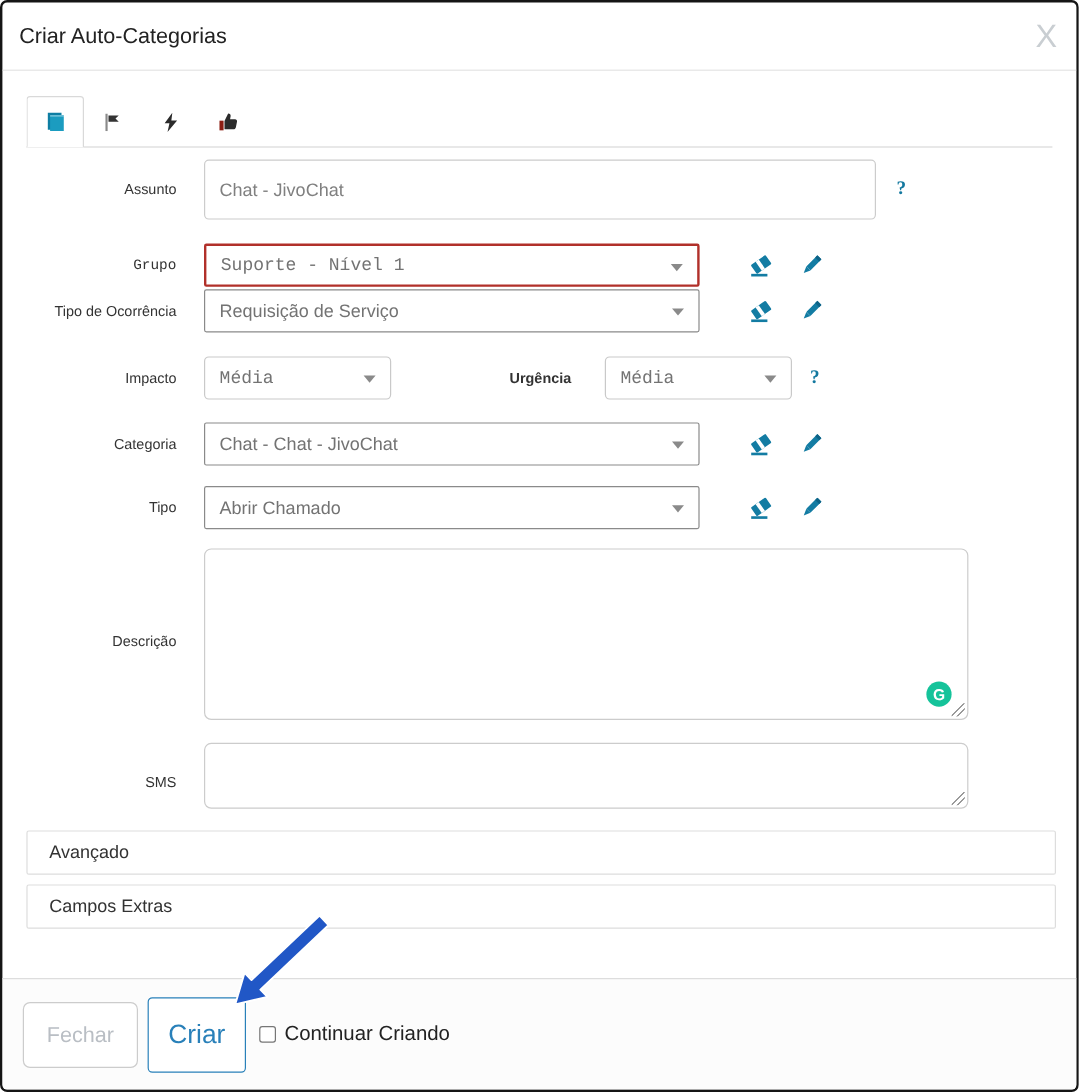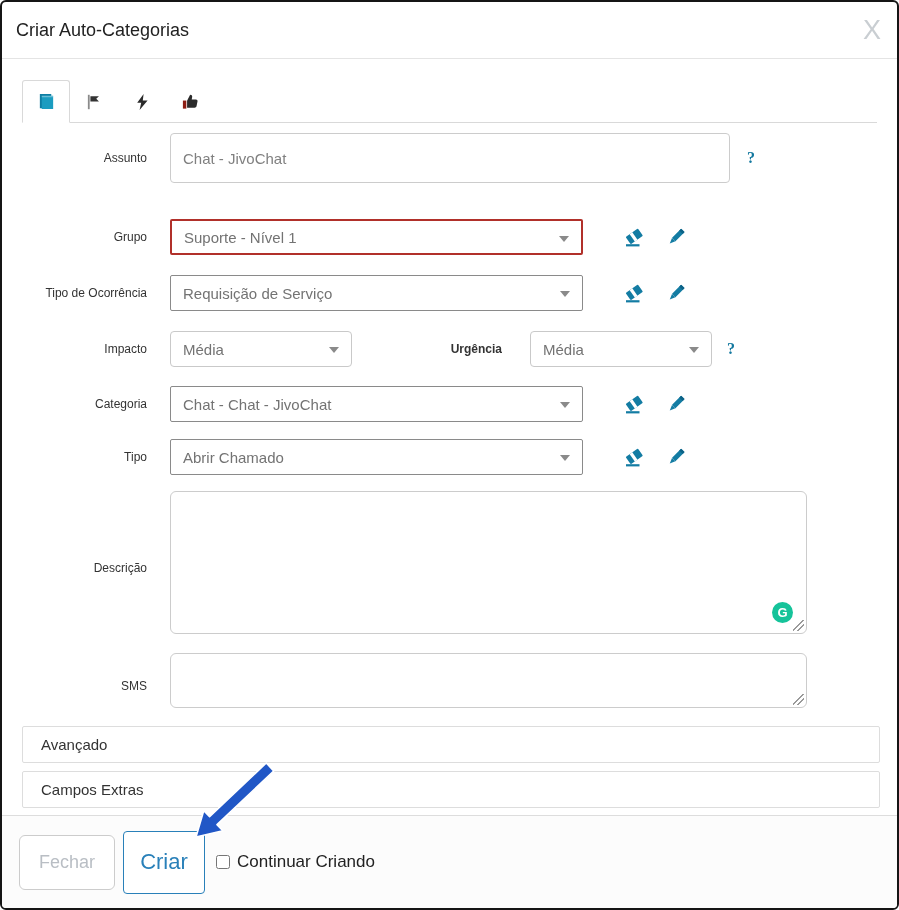--- a/index.html
+++ b/index.html
@@ -75,21 +75,21 @@
   .selbox {
     height: 36px;
     border: 1px solid #8a8a8a; border-radius: 2px;
     background:#fff;
     display:flex; align-items:center;
     padding: 0 12px;
     font-size: 15px; color:#737373;
     position:relative; cursor:default;
   }
   .selbox.w-lg { width: 413px; }
-  .selbox.w-sm { width: 182px; border-color:#c9c9c9; border-radius:4px; }
+  .selbox.w-sm { width: 156px; border-color:#c9c9c9; border-radius:4px;font-family:Liberation Mono, monospace; }
   .selbox.err { border: 2px solid #b1302a; }
   .caret {
     position:absolute; right: 12px; top: 15px;
     width:0; height:0;
     border-left: 5px solid transparent;
     border-right: 5px solid transparent;
     border-top: 6px solid #8a8a8a;
   }
 
   .iconbtns { display:flex; align-items:center; margin-left: 40px; gap: 20px; }
@@ -223,27 +223,27 @@
         <svg width="19" height="19" viewBox="0 0 20 20">
           <rect x="2" y="9" width="3.6" height="8.5" fill="#8c1d13"></rect>
           <path fill="#2b2b2b" d="M6.4 9.2l3.2-6.4c1.6 0 2.3 1 2.2 2.2l-.5 2.8h4.4c1.1 0 1.9.9 1.7 2l-1 4.9c-.2 1-1.1 1.8-2.1 1.8H6.4z"></path>
         </svg>
       </span>
     </div>
   </div>
 
   <div class="form">
 
-    <div class="row" style="margin-bottom:36px;">
+    <div class="row" style="margin-bottom:20px;">
       <div class="lbl">Assunto</div>
       <input class="inp" type="text" value="Chat - JivoChat" style="">
       <span class="help after-inp">?</span>
     </div>
 
-    <div class="row" style="margin-bottom:20px;">
+    <div class="row" style="margin-bottom:2px;font-family:Liberation Mono, monospace;">
       <div class="lbl">Grupo</div>
       <div class="selbox w-lg err">
         <span>Suporte - Nível 1</span>
         <span class="caret"></span>
       </div>
       <div class="iconbtns">
         <span class="iconbtn">
           <svg width="22" height="22" viewBox="0 0 22 22">
             <g transform="rotate(-35 11 10)">
               <rect x="3.5" y="6" width="15" height="9" rx="1" fill="#137ca3"></rect>

